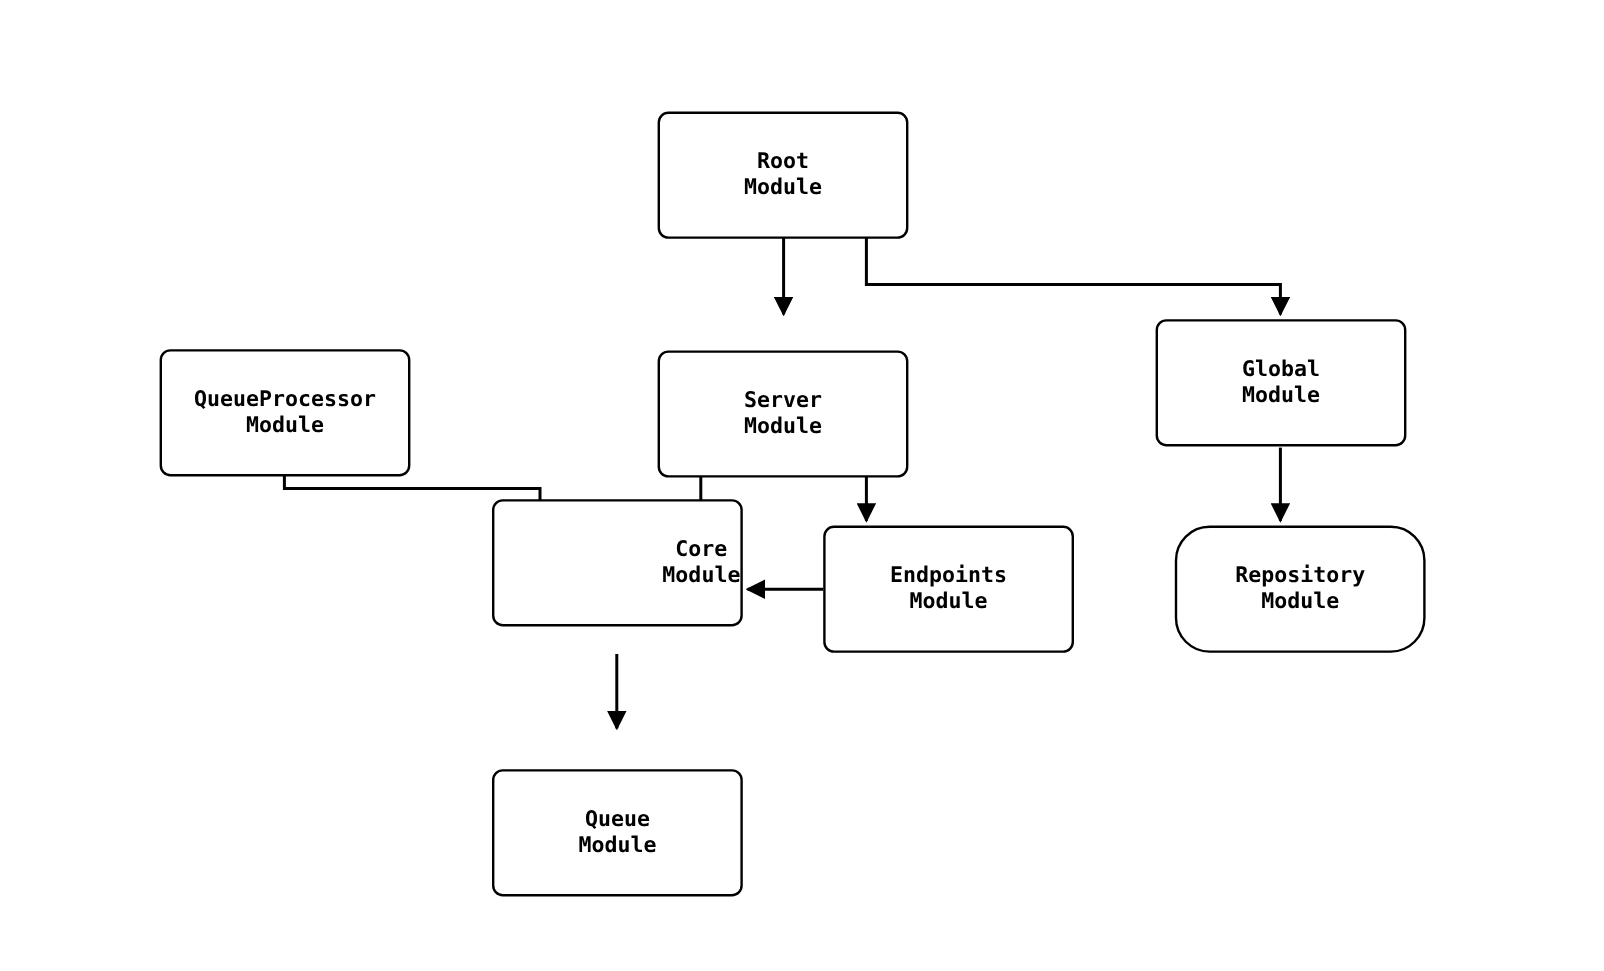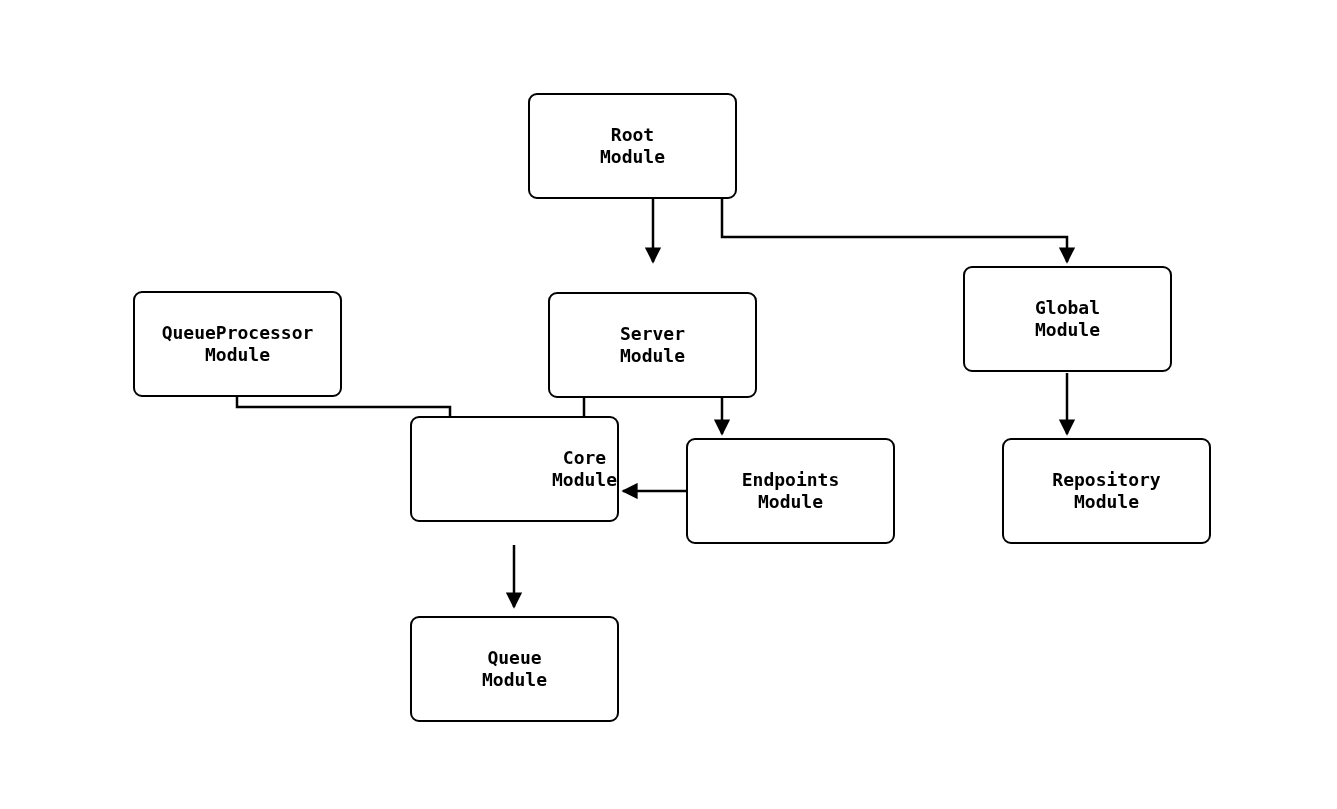--- a/index.html
+++ b/index.html
@@ -44,28 +44,28 @@
   }
   .node-label {
     font-size: 18px;
     font-weight: bold;
     line-height: 22px;
     color: #000000;
     text-align: center;
     white-space: pre-line;
   }
   
-  .pos-root          { left: 528px; top:  93px; }
+  .pos-root          { left: 548px; top:  93px; }
   .pos-queueprocessor{ left: 133px; top: 266px; margin-top: 25px; }
   .pos-server        { left: 548px; top: 266px; margin-top: 26px; }
   .pos-global        { left: 963px; top: 266px; }
   .pos-core          { left: 410px; top: 416px; justify-content: flex-end; }
   .pos-endpoints     { left: 686px; top: 438px; }
-  .pos-repository    { left: 1002px; top: 438px; }
-  .pos-queue         { left: 410px; top: 616px; align-items: center; }
+  .pos-repository    { left: 979px; top: 438px; border-radius: 29px; }
+  .pos-queue         { left: 410px; top: 641px; align-items: center; }
 </style>
 </head>
 <body>
 
 <div class="canvas">
 
   <svg class="edges-layer" width="1337" height="809" viewBox="0 0 1337 809" xmlns="http://www.w3.org/2000/svg">
     <defs>
       <marker id="arrowhead" viewBox="0 0 10 10" refX="9" refY="5" markerWidth="6.5" markerHeight="6.5" orient="auto-start-reverse">
         <path d="M0,0 L10,5 L0,10 z" fill="#000000"></path>

